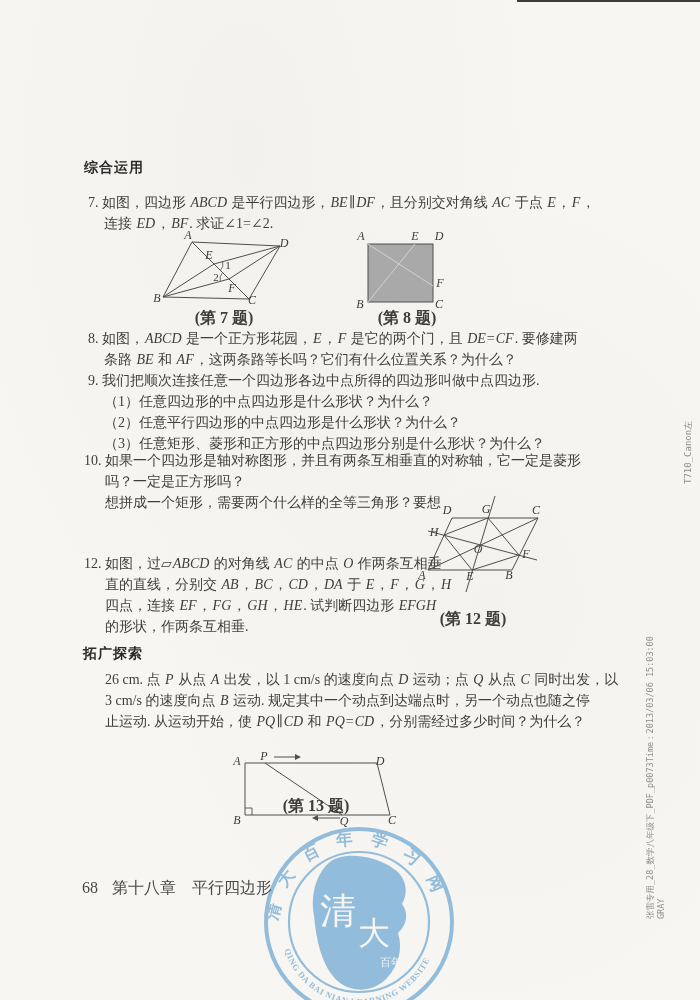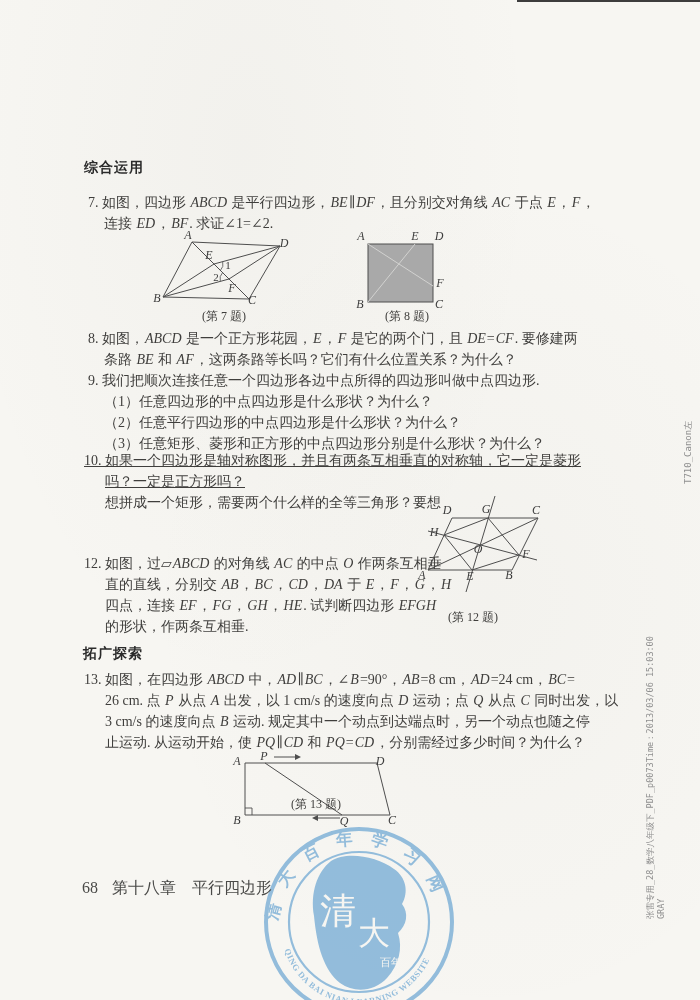--- a/index.html
+++ b/index.html
@@ -17,27 +17,28 @@
     font-family:Liberation Sans, sans-serif;
     font-weight:bold;font-size:14px;color:#2b2b2b;letter-spacing:1px;
     white-space:nowrap;
   }
   #sec1{left:84px;top:159px;}
   #sec2{left:83px;top:645px;}
   .problem{position:absolute;}
   .line{font-size:14px;line-height:21px;white-space:nowrap;}
   .line i{font-style:italic;padding:0 1px;}
   #p7{left:88px;top:192px;} #p8{left:88px;top:328px;} #p9{left:88px;top:370px;}
-  #p10{left:84px;top:450px;text-decoration:underline;} #p11{left:84px;top:492px;} #p12{left:84px;top:553px;}
+  #p10{left:84px;top:450px;} #p11{left:84px;top:492px;} #p12{left:84px;top:553px;}
   #p13{left:84px;top:669px;}
   #p7 .ind,#p8 .ind,#p9 .ind{padding-left:16px;}
   #p10 .ind,#p11 .ind,#p12 .ind,#p13 .ind{padding-left:21px;}
   .caption{
-    position:absolute;font-size:12px;color:#3f3e3c;white-space:nowrap;
+    position:absolute;font-size:16px;color:#3f3e3c;white-space:nowrap;
     transform:translateX(-50%);
+    font-weight:bold;
   }
   #cap7{left:224px;top:308px;} #cap8{left:407px;top:308px;}
   #cap12{left:473px;top:609px;} #cap13{left:316px;top:796px;}
   #figures,#wm{position:absolute;left:0;top:0;pointer-events:none;}
   .flabel{
     font-family:"Liberation Serif","DejaVu Serif",serif;
     font-style:italic;font-size:12px;fill:#3c3c3c;text-anchor:middle;
   }
   .fnum{font-family:"Liberation Serif","DejaVu Serif",serif;font-size:11px;fill:#3c3c3c;text-anchor:middle;}
   #footer{
@@ -89,21 +90,20 @@
 <div id="p12" class="problem">
     <div class="line">12. 如图，过▱<i>ABCD</i> 的对角线 <i>AC</i> 的中点 <i>O</i> 作两条互相垂</div>
     <div class="line ind">直的直线，分别交 <i>AB</i>，<i>BC</i>，<i>CD</i>，<i>DA</i> 于 <i>E</i>，<i>F</i>，<i>G</i>，<i>H</i></div>
     <div class="line ind">四点，连接 <i>EF</i>，<i>FG</i>，<i>GH</i>，<i>HE</i>. 试判断四边形 <i>EFGH</i></div>
     <div class="line ind">的形状，作两条互相垂.</div>
   </div>
 
 <div id="sec2" class="hdr">拓广探索</div>
 
 <div id="p13" class="problem">
-    <div class="line">13. 如图，在四边形 <i>ABCD</i> 中，<i>AD</i>∥<i>BC</i>，∠<i>B</i>=90°，<i>AB</i>=8 cm，<i>AD</i>=24 cm，<i>BC</i>=</div>
     <div class="line ind">26 cm. 点 <i>P</i> 从点 <i>A</i> 出发，以 1 cm/s 的速度向点 <i>D</i> 运动；点 <i>Q</i> 从点 <i>C</i> 同时出发，以</div>
     <div class="line ind">3 cm/s 的速度向点 <i>B</i> 运动. 规定其中一个动点到达端点时，另一个动点也随之停</div>
     <div class="line ind">止运动. 从运动开始，使 <i>PQ</i>∥<i>CD</i> 和 <i>PQ</i>=<i>CD</i>，分别需经过多少时间？为什么？</div>
   </div>
 
 <svg id="figures" width="700" height="1000" viewBox="0 0 700 1000">
 
   <g stroke="#4e4e4e" stroke-width="1" fill="none">
     <polygon points="192,242 280,246 249,299 163,297"></polygon>
     <line x1="192" y1="242" x2="249" y2="299"></line>

